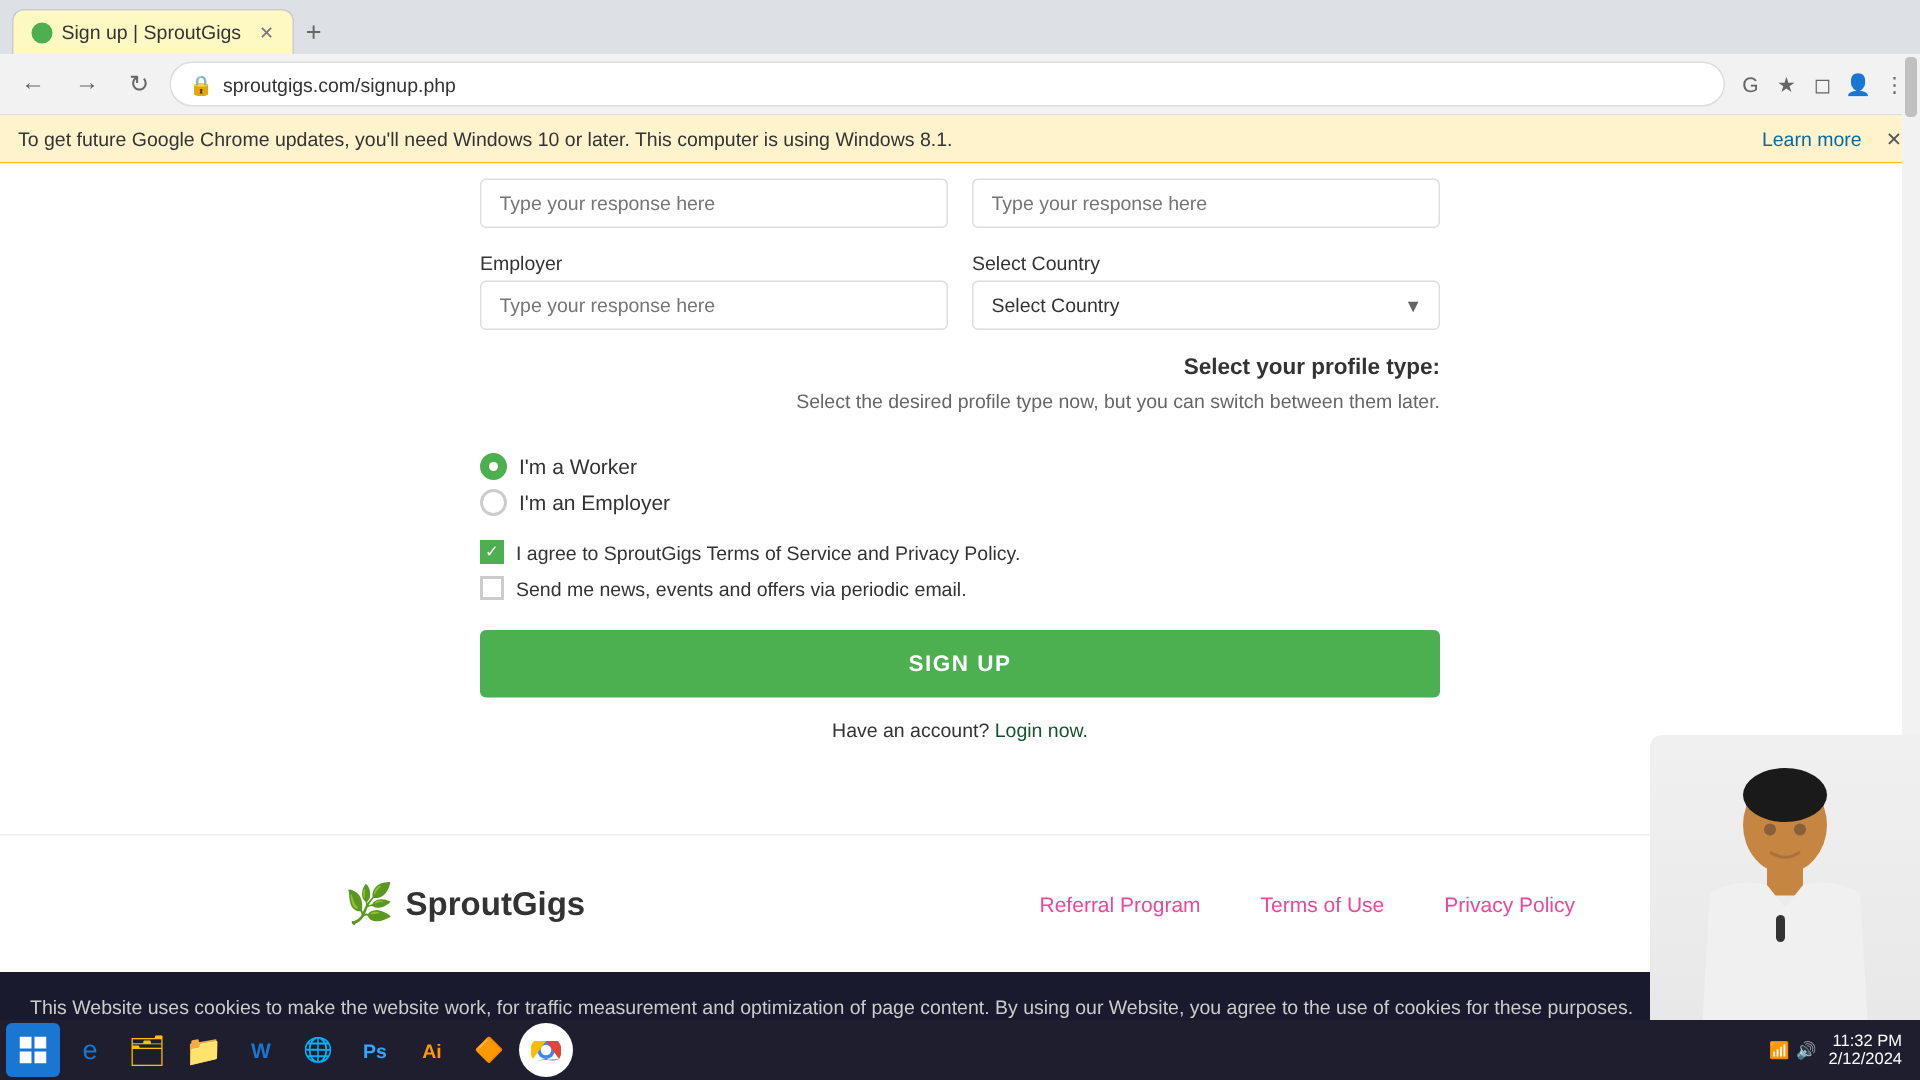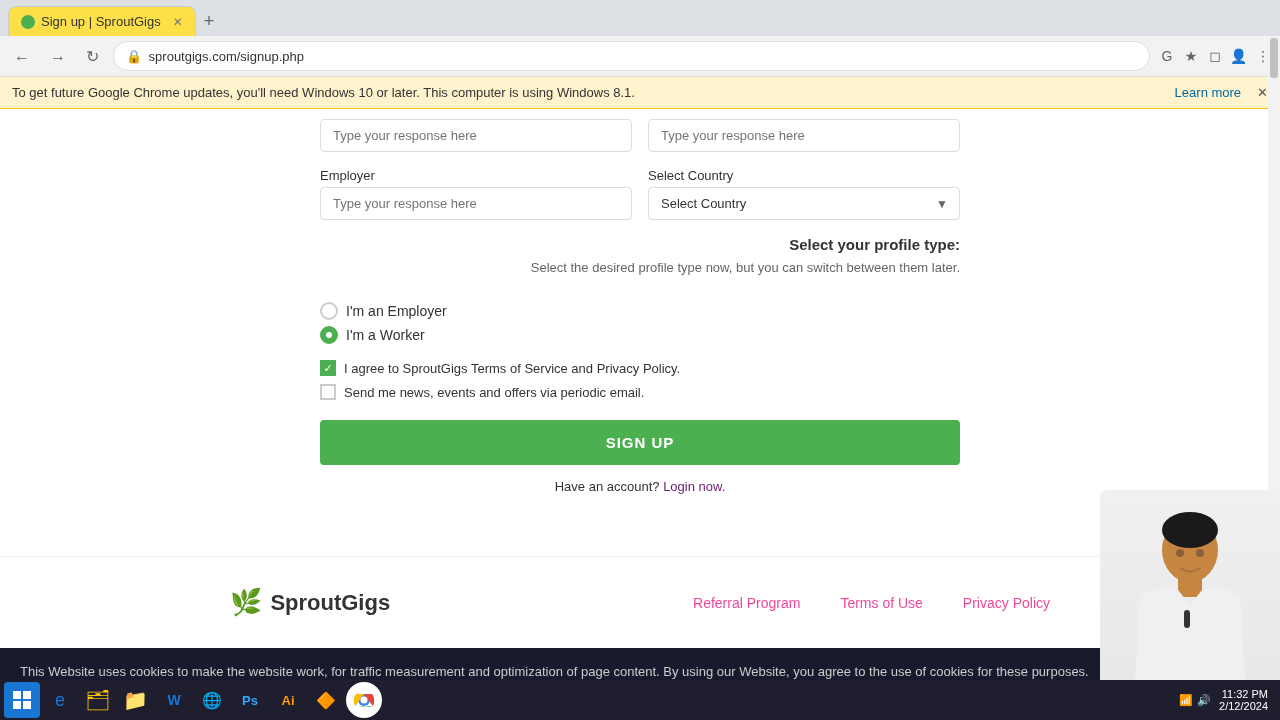--- a/index.html
+++ b/index.html
@@ -1,21 +1,21 @@
 <!DOCTYPE html>
 <html><head>
   <meta charset="utf-8">
   <style>
     * { margin: 0; padding: 0; box-sizing: border-box; }
     body { font-family: Arial, sans-serif; font-size: 14px; background: #fff; width: 1280px; height: 720px; overflow: hidden; position: relative; }
 
     
     .browser-chrome { background: #f2f2f2; border-bottom: 1px solid #ddd; }
     .tab-bar { display: flex; align-items: center; background: #dde1e6; padding: 6px 0 0 0; height: 36px; }
-    .tab { display: flex; align-items: center; background: #fde047; border-radius: 8px 8px 0 0; padding: 0 12px; height: 30px; font-size: 13px; color: #333; max-width: 220px; border: 1px solid #ccc; border-bottom: none; margin-left: 8px; gap: 6px; }
+    .tab { display: flex; align-items: center; background: #fef9c3; border-radius: 8px 8px 0 0; padding: 0 12px; height: 30px; font-size: 13px; color: #333; max-width: 220px; border: 1px solid #ccc; border-bottom: none; margin-left: 8px; gap: 6px; }
     .tab-favicon { width: 14px; height: 14px; background: #4caf50; border-radius: 50%; flex-shrink: 0; }
     .tab-close { margin-left: 6px; color: #777; cursor: pointer; font-size: 12px; }
     .tab-new { background: none; border: none; color: #666; font-size: 18px; cursor: pointer; padding: 0 8px; line-height: 30px; }
     .address-bar { display: flex; align-items: center; background: #f2f2f2; padding: 4px 8px; height: 40px; gap: 8px; }
     .nav-btn { background: none; border: none; color: #666; font-size: 16px; cursor: pointer; padding: 2px 6px; }
     .url-box { flex: 1; display: flex; align-items: center; background: #fff; border: 1px solid #ddd; border-radius: 20px; padding: 4px 12px; gap: 6px; height: 30px; }
     .url-text { font-size: 13px; color: #333; }
     .address-icons { display: flex; gap: 6px; align-items: center; }
     .addr-icon { width: 18px; height: 18px; display: flex; align-items: center; justify-content: center; color: #666; font-size: 14px; cursor: pointer; }
 
@@ -51,21 +51,21 @@
     
     .checkbox-section { margin-bottom: 20px; }
     .checkbox-option { display: flex; align-items: center; gap: 8px; font-size: 13px; color: #333; margin-bottom: 8px; }
     .checkbox-box { width: 16px; height: 16px; border: 2px solid #4caf50; background: #4caf50; display: flex; align-items: center; justify-content: center; flex-shrink: 0; }
     .checkbox-box.empty { background: #fff; border-color: #ccc; }
     .checkbox-check { color: #fff; font-size: 11px; line-height: 1; }
 
     
     .signup-btn { width: 100%; background: #4caf50; color: #fff; border: none; border-radius: 4px; padding: 14px; font-size: 15px; font-weight: 700; letter-spacing: 1px; cursor: pointer; margin-bottom: 14px; }
     .login-text { text-align: center; font-size: 13px; color: #333; }
-    .login-link { color: #701a75; cursor: pointer; text-decoration: none; margin-top: 28px; }
+    .login-link { color: #14532d; cursor: pointer; text-decoration: none; margin-top: 28px; }
 
     
     .footer-white { background: #fff; border-top: 1px solid #eee; padding: 30px 0; }
     .footer-inner { max-width: 900px; margin: 0 auto; display: flex; align-items: center; justify-content: space-between; padding: 0 40px; }
     .footer-logo { display: flex; align-items: center; gap: 8px; font-size: 22px; font-weight: 700; color: #333; }
     .logo-leaf { color: #4caf50; font-size: 26px; }
     .footer-links { display: flex; gap: 40px; }
     .footer-link { font-size: 14px; color: #ec4899; cursor: pointer; text-decoration: none; }
 
     
@@ -160,26 +160,26 @@
           </div>
         </div>
       </div>
 
       
       <div class="profile-section">
         <div class="profile-title">Select your profile type:</div>
         <div class="profile-subtitle">Select the desired profile type now, but you can switch between them later.</div>
         <div class="radio-group">
           <div class="radio-option">
+            <div class="radio-circle selected"></div>
+            <span>I'm a Worker</span>
+          </div>
+          <div class="radio-option">
             <div class="radio-circle"></div>
             <span>I'm an Employer</span>
-          </div>
-          <div class="radio-option">
-            <div class="radio-circle selected"></div>
-            <span>I'm a Worker</span>
           </div>
         </div>
       </div>
 
       
       <div class="checkbox-section">
         <div class="checkbox-option">
           <div class="checkbox-box">
             <span class="checkbox-check">✓</span>
           </div>

